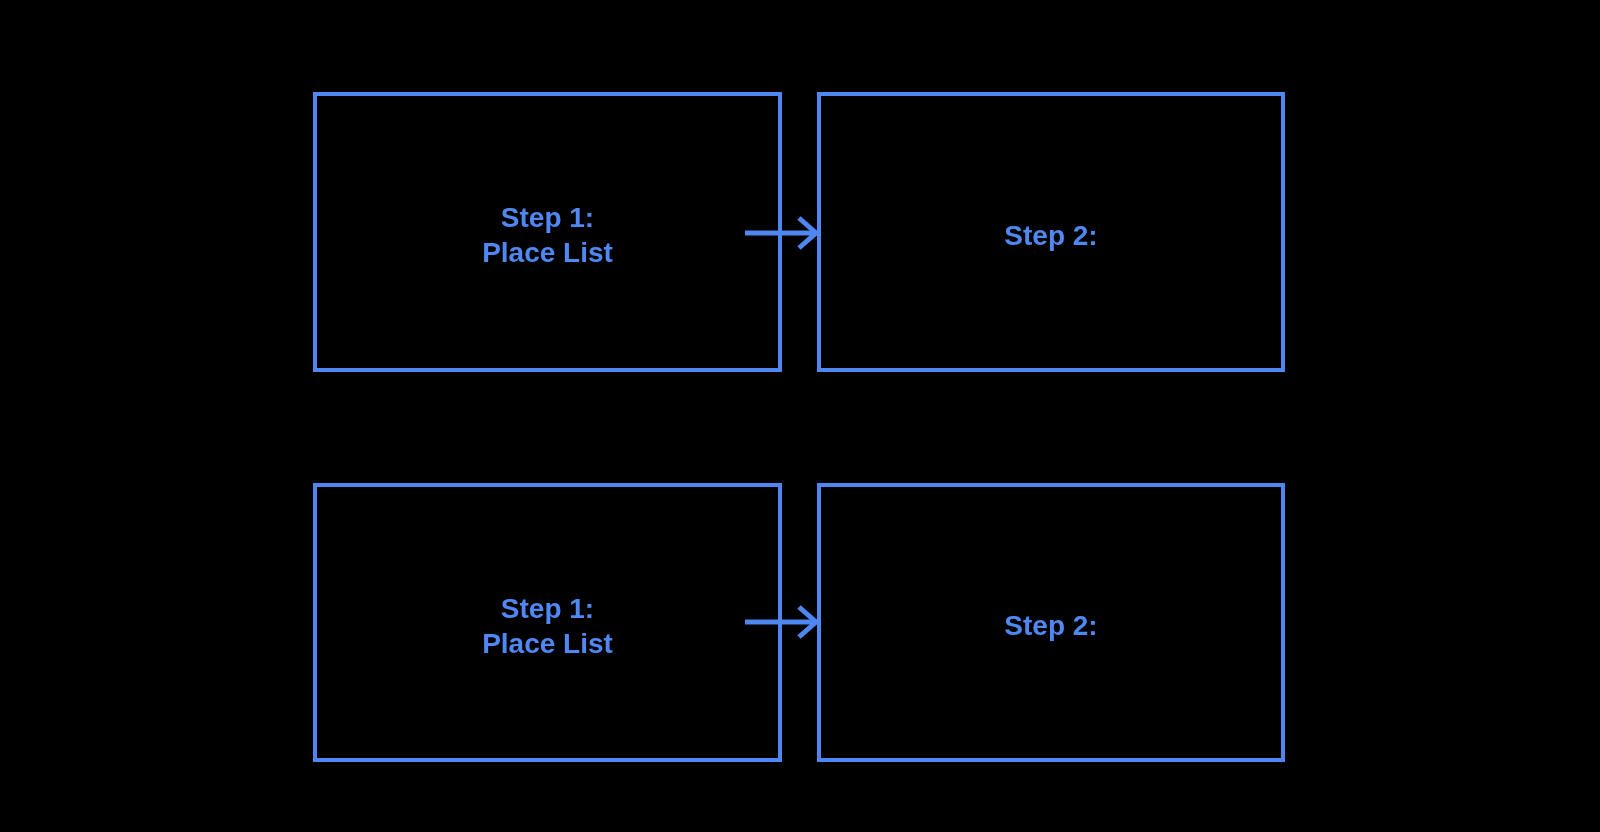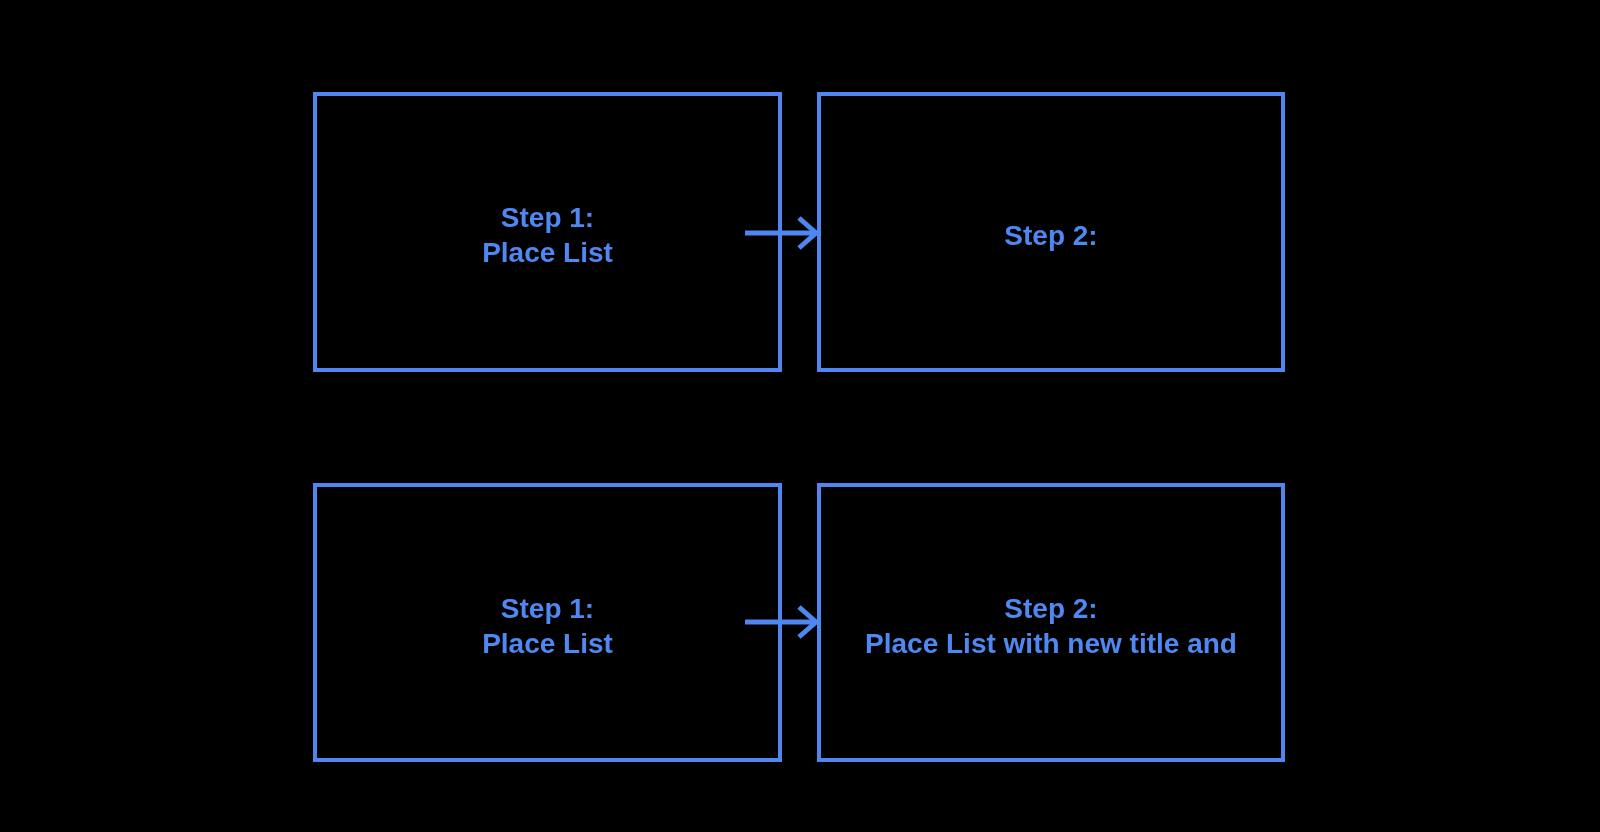--- a/index.html
+++ b/index.html
@@ -78,16 +78,15 @@
     <span>Place List</span>
   </div>
 
   <svg class="arrow arrow-bottom" width="85" height="46" viewBox="0 0 85 46">
     <line x1="5" y1="23" x2="74" y2="23"></line>
     <polyline points="59,8 76,23 59,38"></polyline>
   </svg>
 
   <div class="node row2 col2">
     <span>Step 2:</span>
-    <span>Place List with new title and</span>
   </div>
 
 </div>
 
 </body></html>

